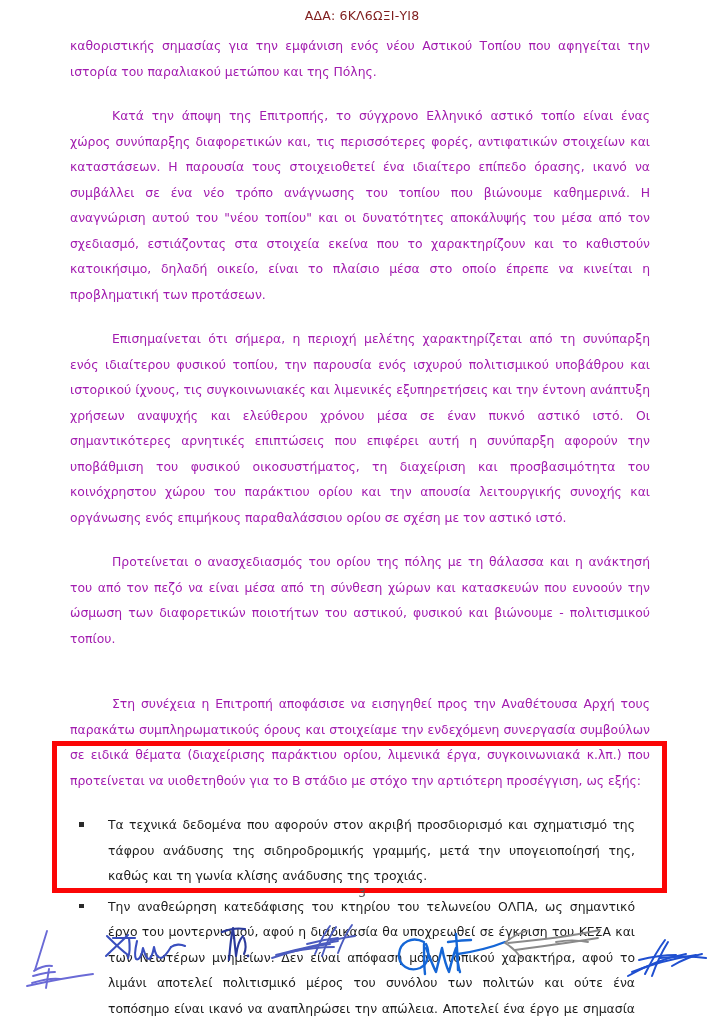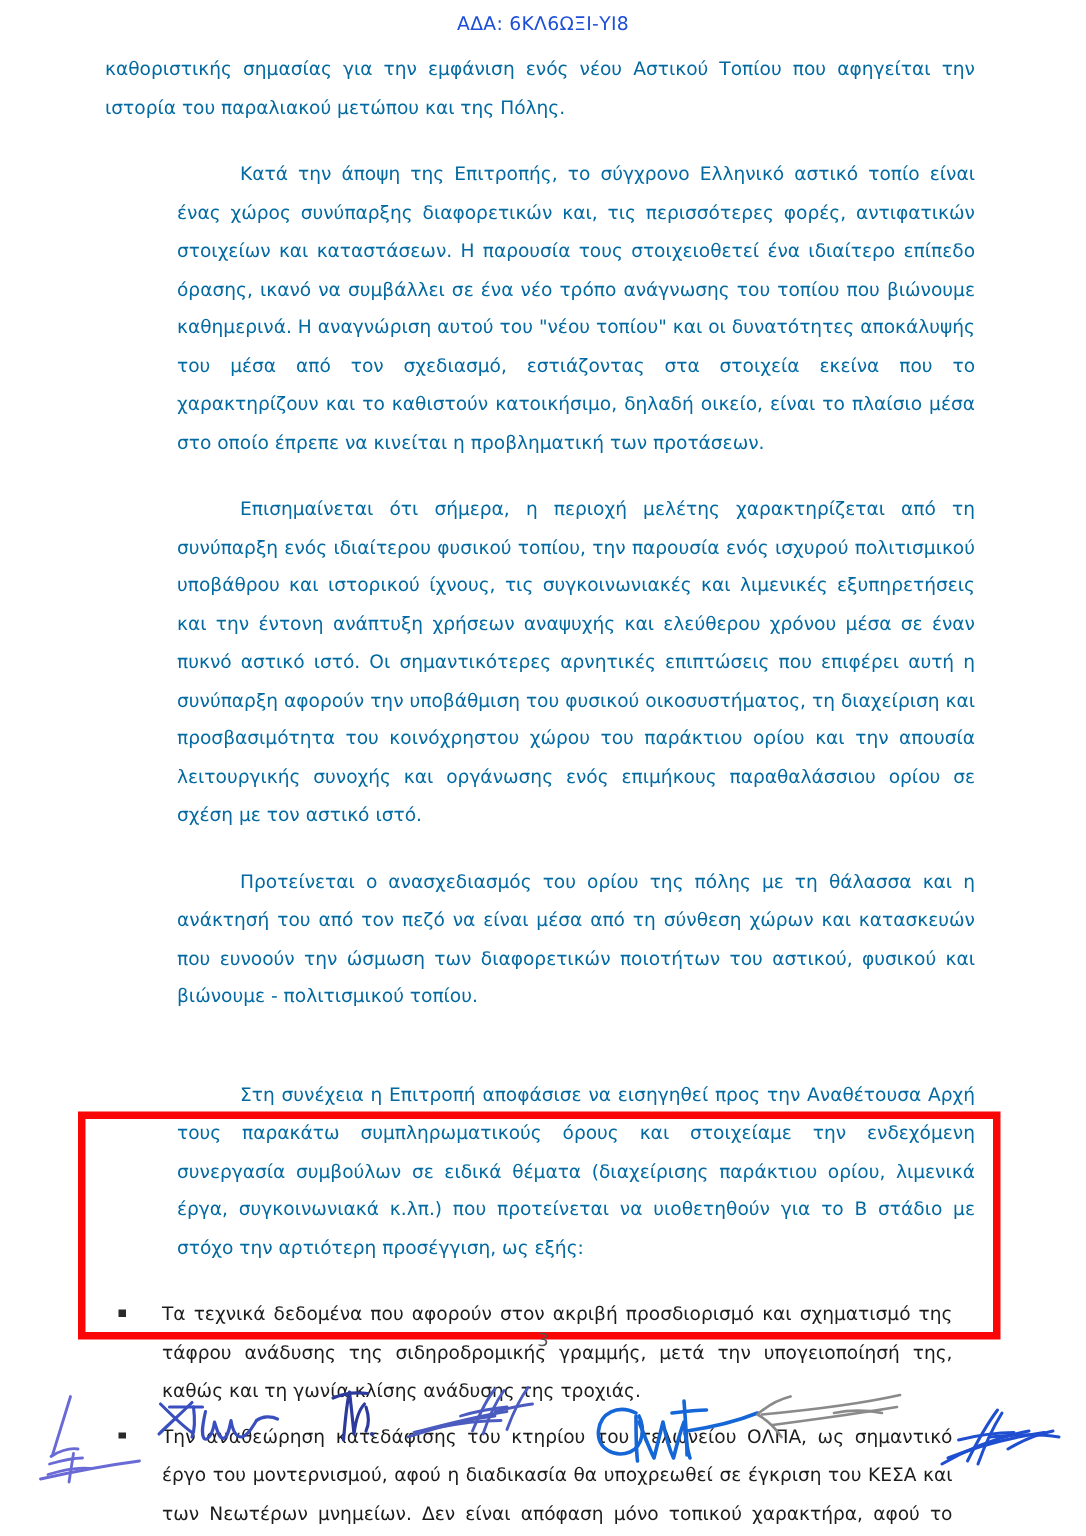--- a/index.html
+++ b/index.html
@@ -19,40 +19,40 @@
 
   
   #ada-header {
     position: absolute;
     top: 8px;
     left: 0;
     width: 724px;
     text-align: center;
     font-size: 12.5px;
     letter-spacing: 0.2px;
-    color: #1d4ed8;
+    color: #7f1d1d;
   }
 
   
   #body-col {
     position: absolute;
     left: 70px;
     top: 33px;
     width: 580px;
   }
 
   p.para {
     margin: 0 0 19px 0;
     font-size: 12.4px;
     line-height: 25.5px;
     text-align: justify;
     text-justify: inter-word;
-    color: #0369a1;
-  }
-  p.para.indent { text-indent: 42px; margin-left: 48px; }
+    color: #a21caf;
+  }
+  p.para.indent { text-indent: 42px; }
   p.para:last-child { margin-bottom: 0; }
 
   
   ul.bullets {
     list-style: none;
     margin: 0;
     padding: 0;
   }
   ul.bullets > li {
     position: relative;

